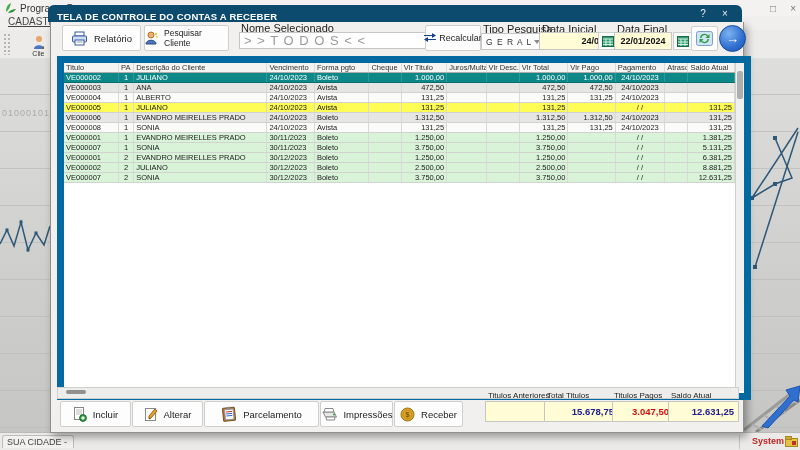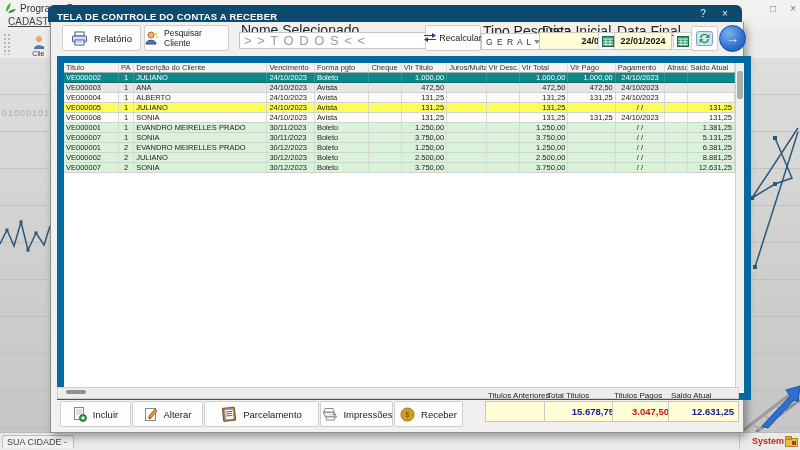--- a/index.html
+++ b/index.html
@@ -43,21 +43,21 @@
             font-size:10px;font-weight:normal;cursor:default;}
   #dlg-controls{position:absolute;right:6px;top:2px;display:flex;}
   #dlg-body{left:50px;top:22px;width:692px;height:410px;background:#f1f0ee;border:1px solid #8f8f8d;
             border-top:none;box-shadow:3px 4px 8px rgba(0,0,0,.35);z-index:19;}
 
   
   .btn{position:absolute;background:#fdfdfd;border:1px solid #cfcfcd;border-radius:2px;font-size:9.5px;
        color:#222;display:flex;align-items:center;justify-content:center;gap:6px;}
   #btn-relatorio{left:11px;top:3px;width:77px;height:24px;}
   #btn-pesquisar{left:93px;top:3px;width:83px;height:24px;}
-  .fld-label{position:absolute;font-size:14px;color:#222;}
+  .fld-label{position:absolute;font-size:11px;color:#222;}
   #lbl-nome{left:190px;top:0px;}
   .txtfld{position:absolute;background:#fff;border:1px solid #c6c6c4;font-size:13px;color:#9a9a98;
           display:flex;align-items:center;padding:0 4px;}
   #fld-nome{left:188px;top:10px;width:182px;height:15px;letter-spacing:1px;}
   #btn-recalcular{left:374px;top:3px;width:54px;height:24px;gap:3px;font-size:9px;}
   #lbl-tipo{left:432px;top:1px;}
   #fld-tipo{left:430px;top:11px;width:54px;height:15px;color:#333;letter-spacing:1px;font-size:8.5px;justify-content:space-between;}
   .dd-arrow{width:0;height:0;border-left:3px solid transparent;border-right:3px solid transparent;border-top:4px solid #8a8a88;}
   .datefld{position:absolute;background:#fffcd6;border:1px solid #c6c6c4;font-size:9px;font-weight:bold;color:#111;
            display:flex;align-items:center;justify-content:center;}
@@ -372,20 +372,36 @@
             <td class="a-r"></td>
             <td class="a-r">131,25</td>
             <td class="a-r"></td>
             <td class="a-r"></td>
             <td class="a-r">131,25</td>
             <td class="a-r"></td>
             <td class="a-c">/  /</td>
             <td class="a-c"></td>
             <td class="a-r">131,25</td>
           </tr>
+          <tr class="r-gray">
+            <td class="a-l">VE000006</td>
+            <td class="a-c">1</td>
+            <td class="a-l">EVANDRO MEIRELLES PRADO</td>
+            <td class="a-l">24/10/2023</td>
+            <td class="a-l">Boleto</td>
+            <td class="a-r"></td>
+            <td class="a-r">1.312,50</td>
+            <td class="a-r"></td>
+            <td class="a-r"></td>
+            <td class="a-r">1.312,50</td>
+            <td class="a-r">1.312,50</td>
+            <td class="a-c">24/10/2023</td>
+            <td class="a-c"></td>
+            <td class="a-r">131,25</td>
+          </tr>
           <tr class="r-white">
             <td class="a-l">VE000008</td>
             <td class="a-c">1</td>
             <td class="a-l">SONIA</td>
             <td class="a-l">24/10/2023</td>
             <td class="a-l">Avista</td>
             <td class="a-r"></td>
             <td class="a-r">131,25</td>
             <td class="a-r"></td>
             <td class="a-r"></td>

